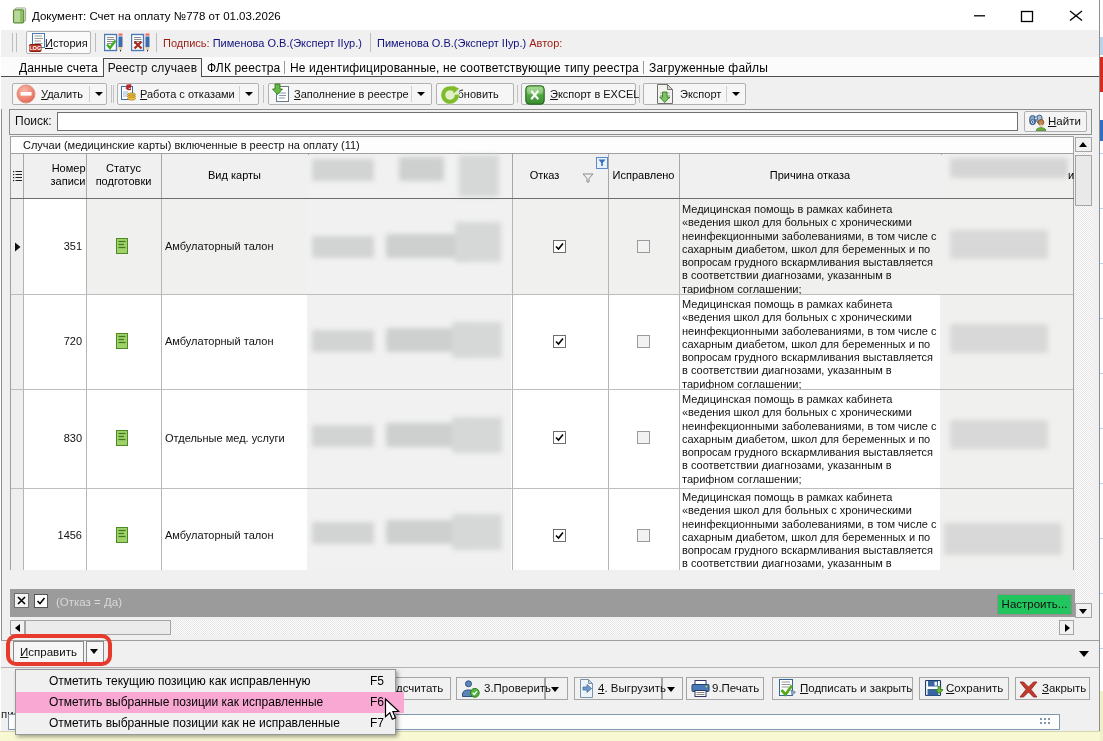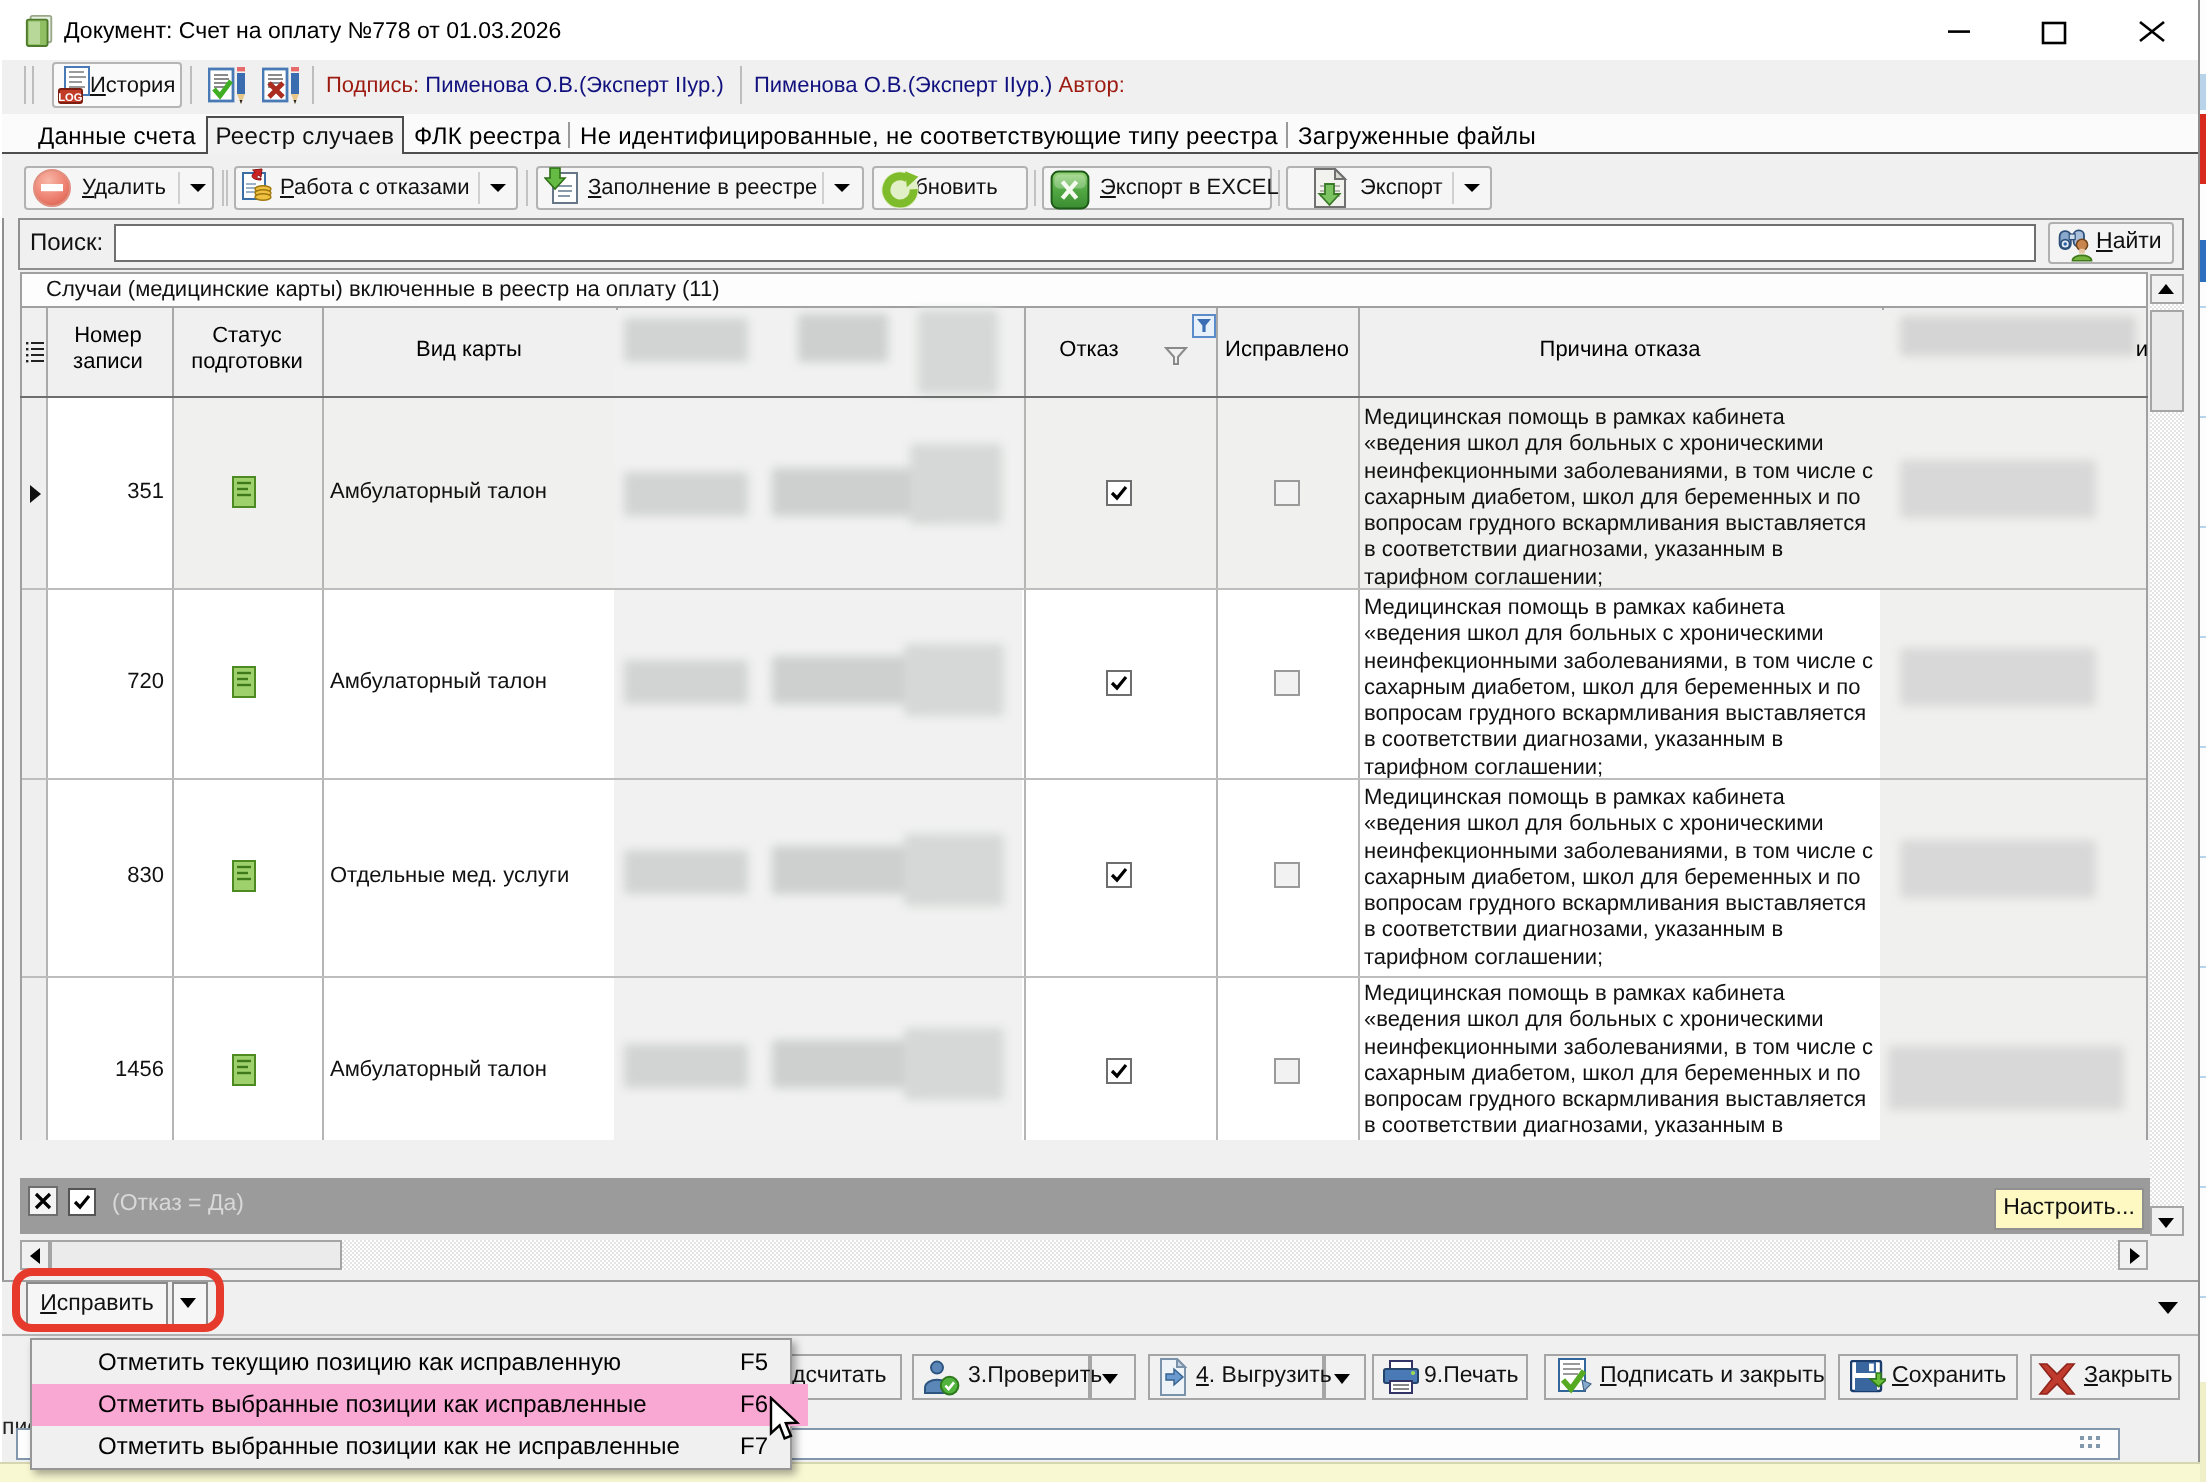--- a/index.html
+++ b/index.html
@@ -253,21 +253,21 @@
         <line x1="2.5" y1="7.5" x2="9" y2="7.5"></line>
         <line x1="2.5" y1="10.5" x2="9" y2="10.5"></line>
       </g>
   <g fill="#222">
         <rect x="0" y="1" width="1.2" height="1.2"></rect>
         <rect x="0" y="4" width="1.2" height="1.2"></rect>
         <rect x="0" y="7" width="1.2" height="1.2"></rect>
         <rect x="0" y="10" width="1.2" height="1.2"></rect>
       </g>
  </svg>
- <div class="hc" style="left:11.5px;width:63px;top:8px;">Номер<br>записи</div>
+ <div class="hc" style="left:11.5px;width:63px;top:8px;text-align:right;">Номер<br>записи</div>
  <div class="hc" style="left:75px;width:75px;top:8px;">Статус<br>подготовки</div>
  <div class="hc" style="left:150px;width:147px;top:15px;">Вид карты</div>
  <div class="hc" style="left:501px;width:65px;top:15px;">Отказ</div>
  <svg class="abs" style="left:571px;top:19px;" width="12" height="10" viewBox="0 0 12 10">
       <path d="M1 1 L11 1 L7 5.5 L7 9 L5 9 L5 5.5 Z" fill="none" stroke="#8a8a8a"></path>
     </svg>
  <svg class="abs" style="left:585px;top:3px;" width="12" height="12" viewBox="0 0 12 12">
       <rect x="0.5" y="0.5" width="11" height="11" fill="#e8f0fa" stroke="#5b8bc9"></rect>
       <path d="M2.5 2.5 L9.5 2.5 L6.8 5.8 L6.8 9 L5.2 9 L5.2 5.8 Z" fill="#3a6fb5"></path>
     </svg>
@@ -392,21 +392,21 @@
 
 <div class="abs" style="left:14px;top:593px;width:15px;height:15px;background:#f4f4f4;border:1px solid #6e6e6e;">
  <svg width="13" height="13" viewBox="0 0 13 13">
       <path d="M3 3 L10 10 M10 3 L3 10" stroke="#000" stroke-width="1.6"></path>
     </svg></div>
 <div class="abs" style="left:34px;top:594px;width:14px;height:14px;background:#fff;border:1px solid #555;">
  <svg width="12" height="12" viewBox="0 0 12 12">
       <path d="M2.5 6 L5 8.5 L9.5 3" fill="none" stroke="#000" stroke-width="1.6"></path>
     </svg></div>
 <div class="abs" style="left:56px;top:596px;font-size:11.5px;color:#d8d8d8;">(Отказ = Да)</div>
-<div class="abs" style="left:997px;top:594px;width:75px;height:21px;background:#fef9c3;border:1px solid #909090;text-align:center;line-height:19px;font-size:11.5px;">Настроить...</div>
+<div class="abs" style="left:997px;top:594px;width:75px;height:21px;background:#22c55e;border:1px solid #909090;text-align:center;line-height:19px;font-size:11.5px;">Настроить...</div>
 <div id="hscroll" class="abs"></div>
 <div class="sbtn" style="left:10px;top:620px;width:15px;height:15px;"></div>
 <div class="tri" style="left:15px;top:624px;border-top:4px solid transparent;border-bottom:4px solid transparent;border-right:5px solid #000;"></div>
 <div class="abs" style="left:25px;top:620px;width:146px;height:15px;background:#ebebeb;border:1px solid #a5a5a5;"></div>
 <div class="sbtn" style="left:1059px;top:620px;width:15px;height:15px;"></div>
 <div class="tri" style="left:1065px;top:624px;border-top:4px solid transparent;border-bottom:4px solid transparent;border-left:5px solid #000;"></div>
 <div id="botpanel1" class="abs"></div>
 <div class="abs" style="left:13px;top:641px;width:71px;height:22px;background:#f6f6f6;border:1px solid #8a8a8a;text-align:center;line-height:20px;font-size:11.5px;"><span class="u">И</span>справить</div>
 <div class="abs" style="left:86px;top:641px;width:18px;height:22px;background:#f6f6f6;border:1px solid #8a8a8a;"></div>
 <div class="tri" style="left:90px;top:649px;border-left:4.5px solid transparent;border-right:4.5px solid transparent;border-top:5.5px solid #000;"></div>

